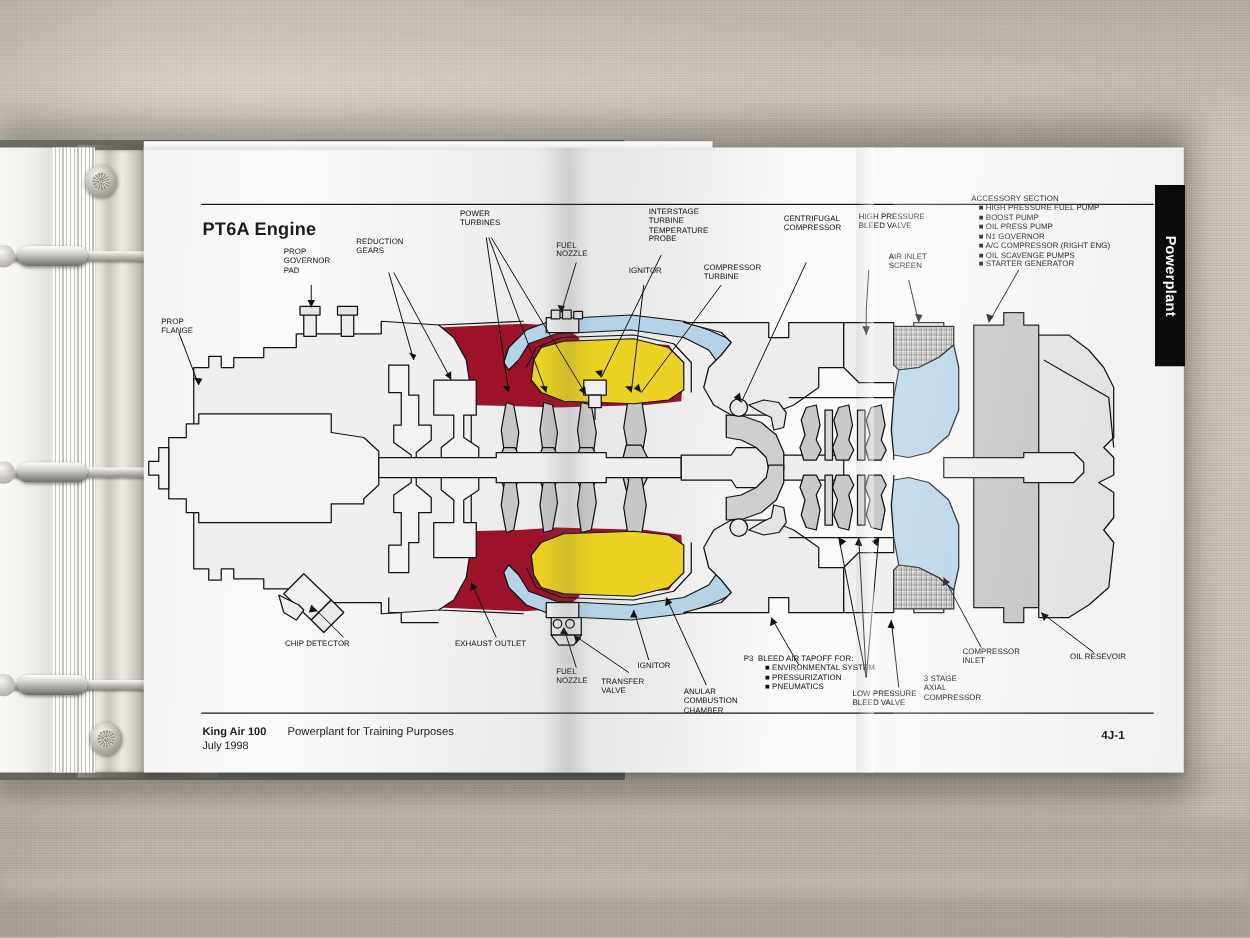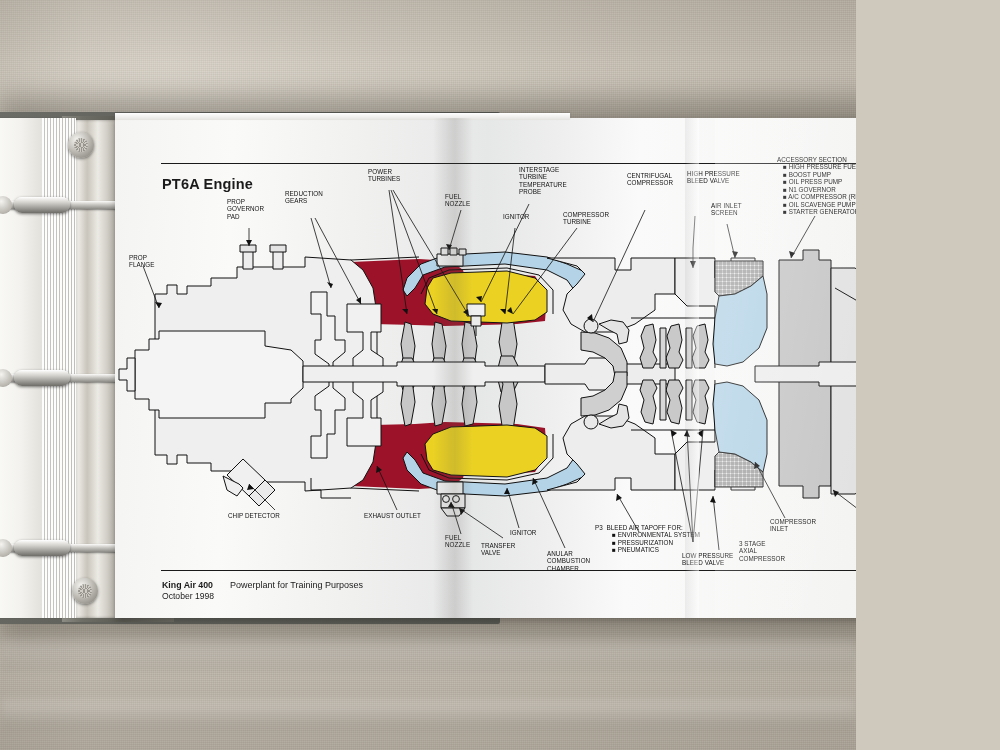--- a/index.html
+++ b/index.html
@@ -1,21 +1,21 @@
 <!DOCTYPE html>
 <html><head>
 <meta charset="utf-8">
 <style>
   html,body{margin:0;padding:0;}
   body{
     width:1000px;height:750px;overflow:hidden;
     font-family:"Liberation Sans",sans-serif;
     background:#cfc9bd;
   }
-  #stage{position:relative;width:856px;height:750px;overflow:hidden;}
+  #stage{position:relative;width:1000px;height:750px;overflow:hidden;}
 
   
   .cloth{
     position:absolute;inset:0;
     background:
       radial-gradient(ellipse at 20% 8%, #e6e0d5 0%, #d9d2c6 30%, #cdc5b8 60%, #bfb7aa 100%);
   }
   .cloth:after{
     content:"";position:absolute;inset:0;
     background-image:
@@ -520,22 +520,22 @@
     <div class="lbl nosel" style="left:655px;top:400px;">COMPRESSOR
 INLET</div>
     <div class="lbl nosel" style="left:741px;top:404px;">OIL RESEVOIR</div>
 
     <div class="tab">
       <span>Powerplant</span>
     </div>
 
     <div class="rule-bottom"></div>
     <div class="foot-left nosel">
-      <b>King Air 400</b><br>
-      <span>October 1998</span>
+      <b>King Air 100</b><br>
+      <span>July 1998</span>
     </div>
     <div class="foot-mid nosel">Powerplant for Training Purposes</div>
     <div class="foot-page nosel">4J-1</div>
 
     <div class="page-gutter"></div>
     <div class="page-fold"></div>
     <div class="page-glare"></div>
   </div>
 </div>
 

